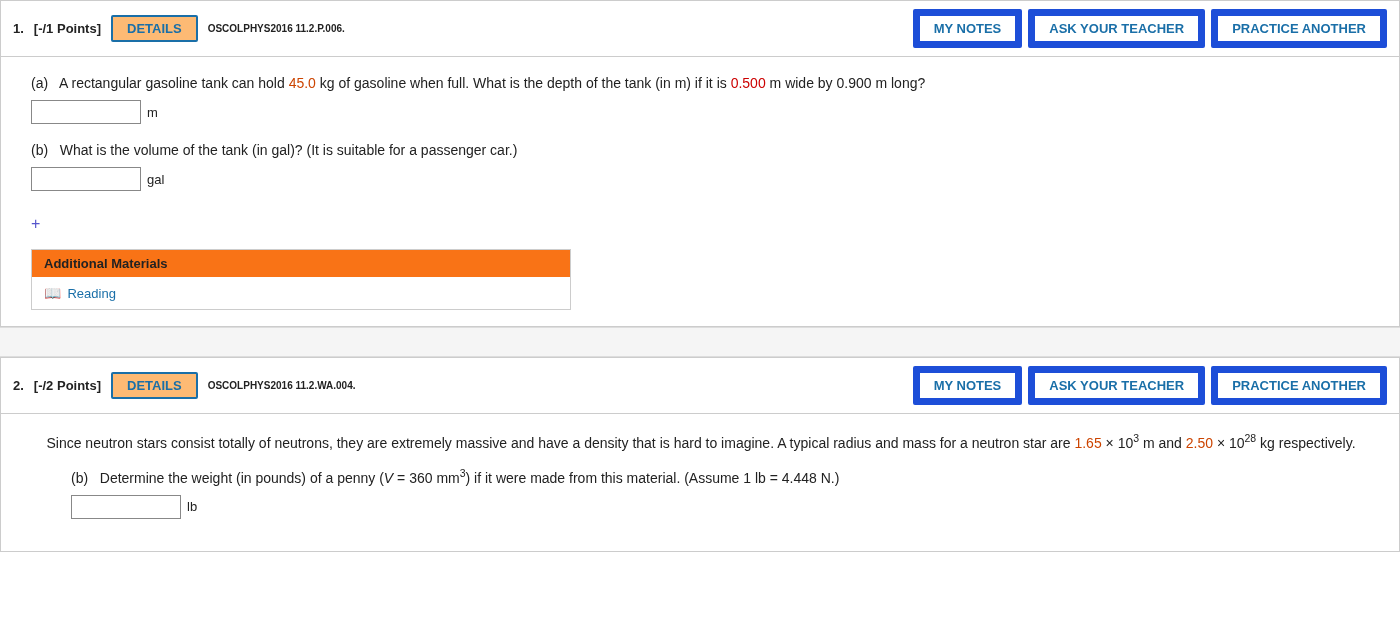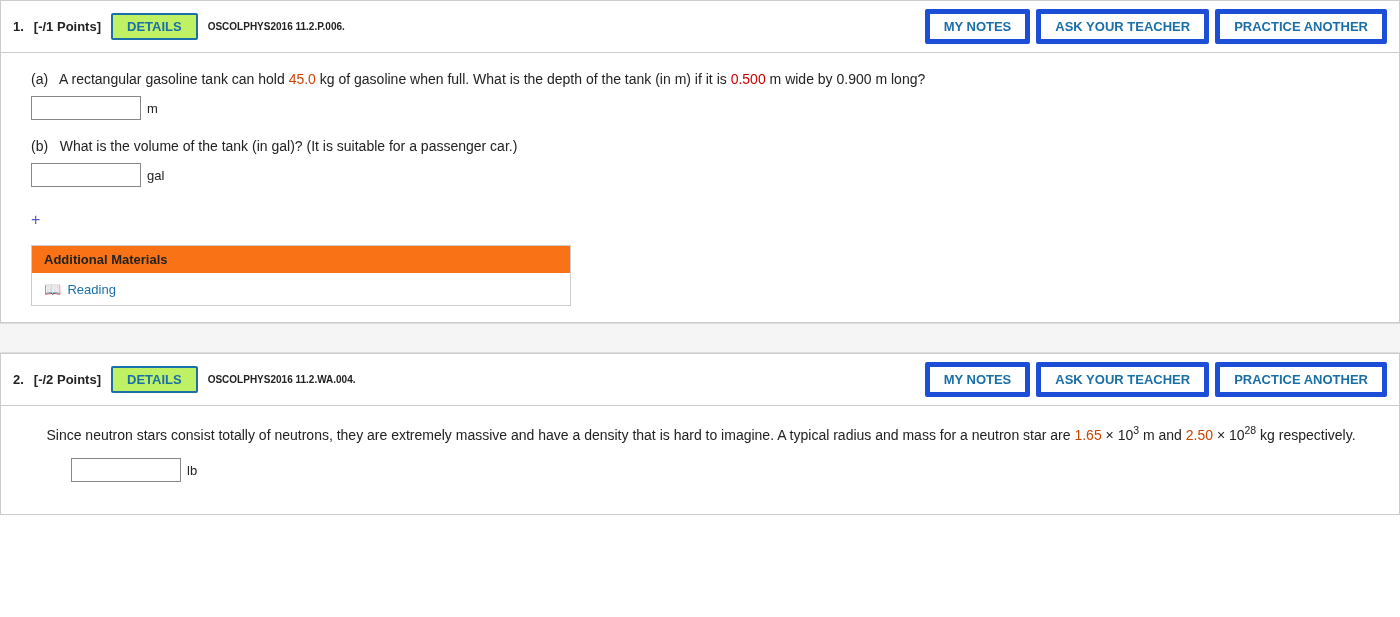--- a/index.html
+++ b/index.html
@@ -34,34 +34,34 @@
     }
     .points-label {
       font-weight: bold;
       font-size: 13px;
       color: #222;
       white-space: nowrap;
     }
     .details-btn {
       border: 2px solid #1a6fa8;
       color: #1a6fa8;
-      background: #bef264;
+      background: #fdba74;
       padding: 4px 14px;
       font-size: 13px;
       font-weight: bold;
       cursor: pointer;
       border-radius: 2px;
     }
     .question-code {
       font-weight: bold;
       font-size: 10px;
       color: #222;
     }
     .header-btn {
-      border: 5px solid #1d4ed8;
+      border: 7px solid #1d4ed8;
       color: #1a6fa8;
       background: #fff;
       padding: 5px 14px;
       font-size: 13px;
       font-weight: bold;
       cursor: pointer;
       border-radius: 2px;
       white-space: nowrap;
     }
     .question-body {
@@ -214,19 +214,24 @@
     </div>
   </div>
   <div class="question-body">
 
     <div class="neutron-text">
       <span>Since neutron stars consist totally of neutrons, they are extremely massive and have a density that is hard to imagine. A typical radius and mass for a neutron star are </span><span class="highlight-orange">1.65</span><span> × 10</span><sup>3</sup><span> m and </span><span class="highlight-orange">2.50</span><span> × 10</span><sup>28</sup><span> kg respectively.</span>
     </div>
 
 
     <div class="question-part" style="margin-left:40px; margin-top:8px;">
+      <div class="question-text">
+        <span>(b)</span>
+        &nbsp;
+        <span>Determine the weight (in pounds) of a penny (</span><span class="italic">V</span><span> = 360 mm</span><sup>3</sup><span>) if it were made from this material. (Assume 1 lb = 4.448 N.)</span>
+      </div>
       <div class="input-row">
         <input type="text" class="answer-input" style="">
         <span class="unit-label">lb</span>
       </div>
     </div>
   </div>
 </div>
 
 </body></html>

